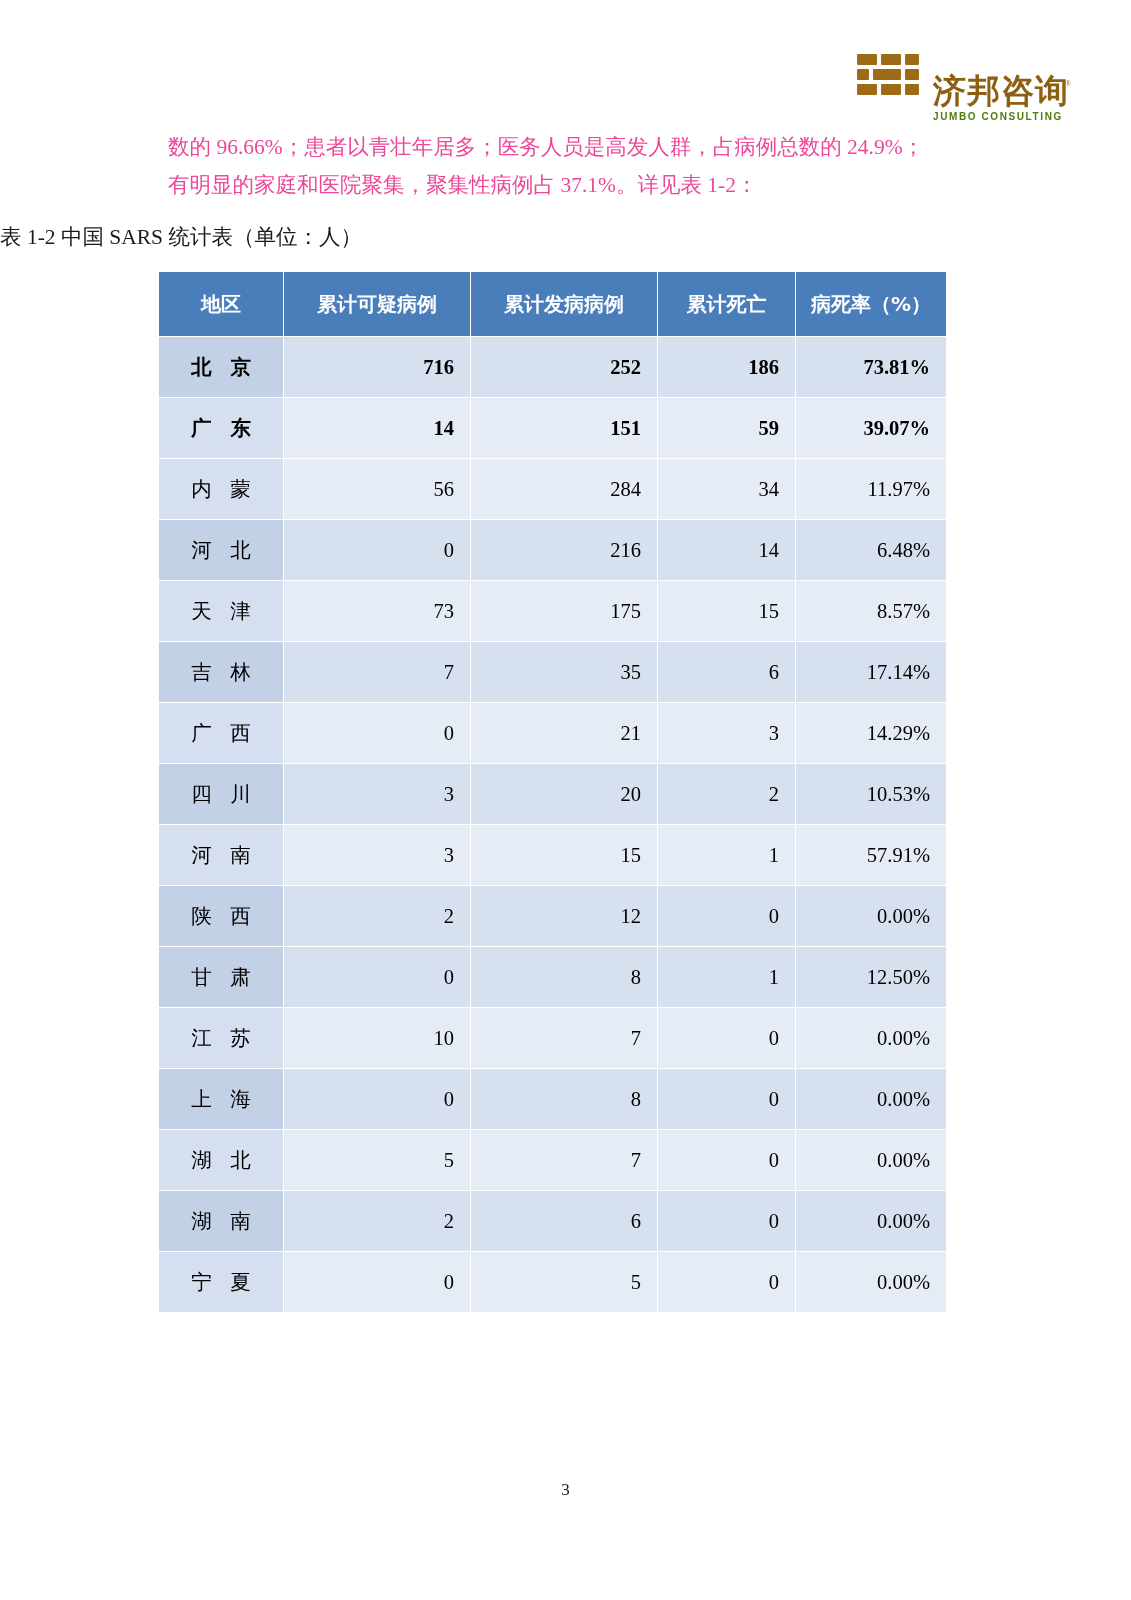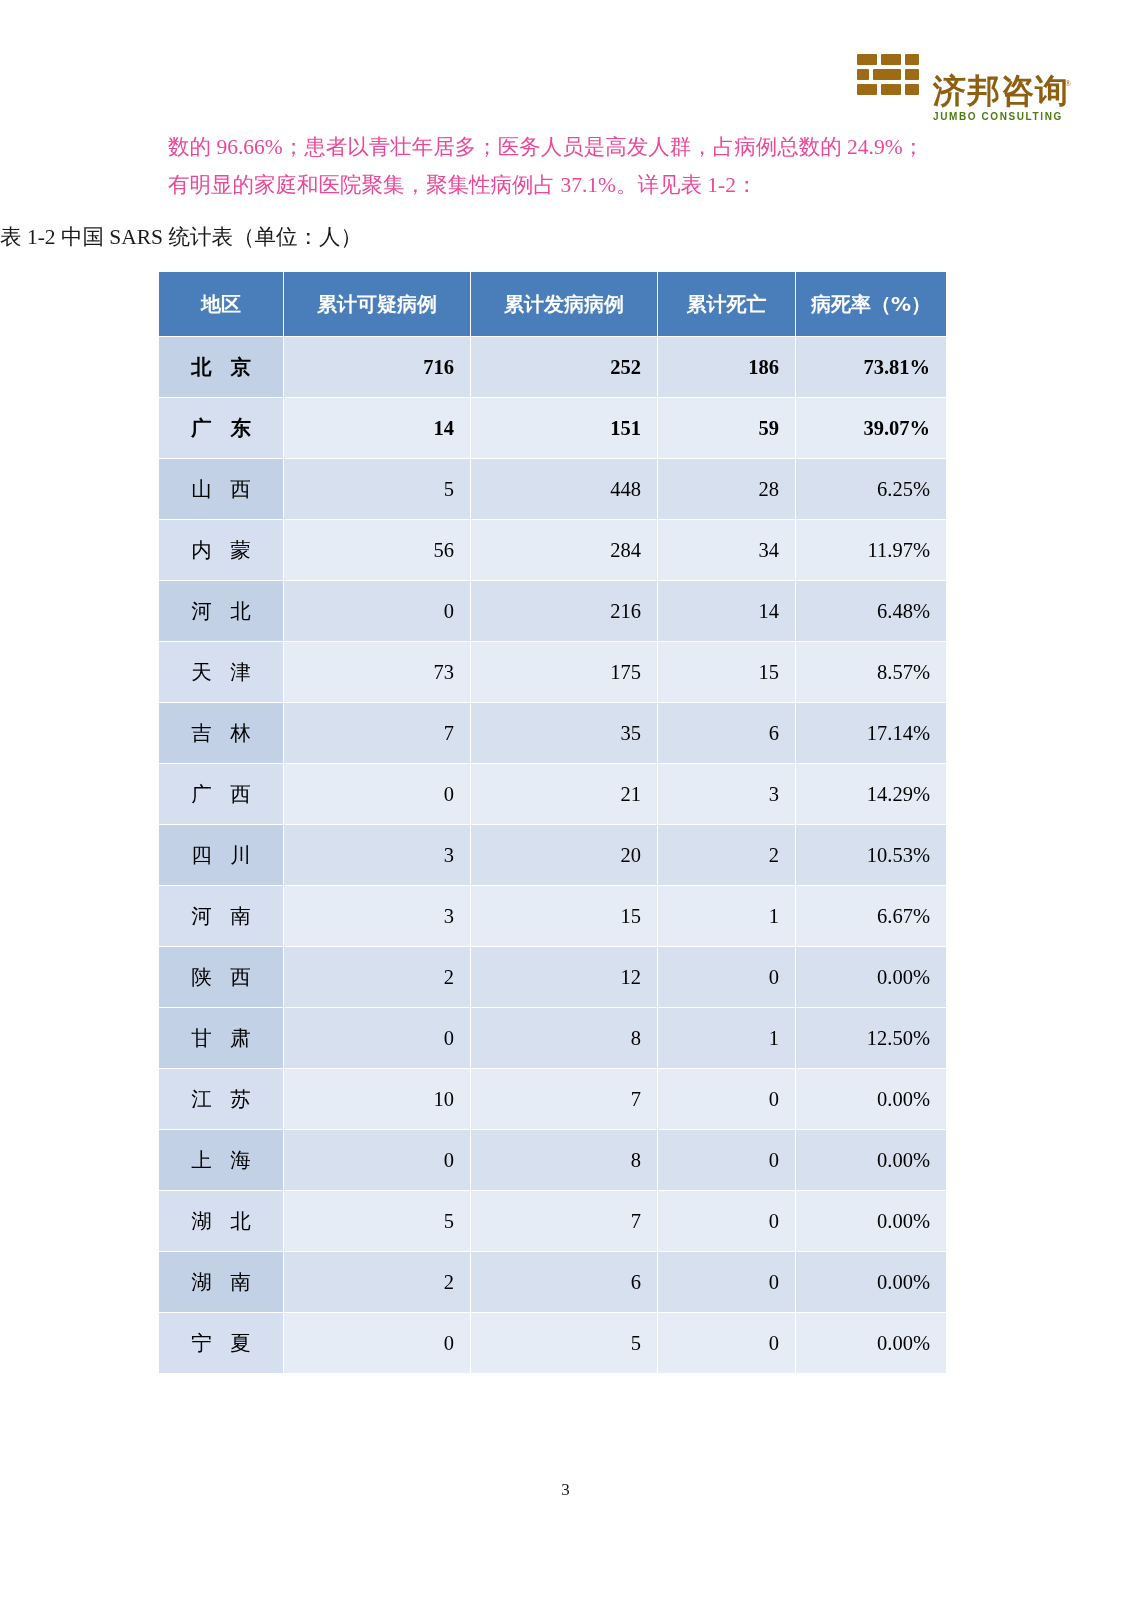--- a/index.html
+++ b/index.html
@@ -215,27 +215,20 @@
             <td class="num">186</td>
             <td class="num">73.81%</td>
           </tr>
           <tr class="band-b bold">
             <td class="region">广 东</td>
             <td class="num">14</td>
             <td class="num">151</td>
             <td class="num">59</td>
             <td class="num">39.07%</td>
           </tr>
-          <tr class="band-a">
-            <td class="region">山 西</td>
-            <td class="num">5</td>
-            <td class="num">448</td>
-            <td class="num">28</td>
-            <td class="num">6.25%</td>
-          </tr>
           <tr class="band-b">
             <td class="region">内 蒙</td>
             <td class="num">56</td>
             <td class="num">284</td>
             <td class="num">34</td>
             <td class="num">11.97%</td>
           </tr>
           <tr class="band-a">
             <td class="region">河 北</td>
             <td class="num">0</td>
@@ -269,21 +262,21 @@
             <td class="num">3</td>
             <td class="num">20</td>
             <td class="num">2</td>
             <td class="num">10.53%</td>
           </tr>
           <tr class="band-b">
             <td class="region">河 南</td>
             <td class="num">3</td>
             <td class="num">15</td>
             <td class="num">1</td>
-            <td class="num">6.67%</td>
+            <td class="num">57.91%</td>
           </tr>
           <tr class="band-a">
             <td class="region">陕 西</td>
             <td class="num">2</td>
             <td class="num">12</td>
             <td class="num">0</td>
             <td class="num">0.00%</td>
           </tr>
           <tr class="band-a">
             <td class="region">甘 肃</td>

